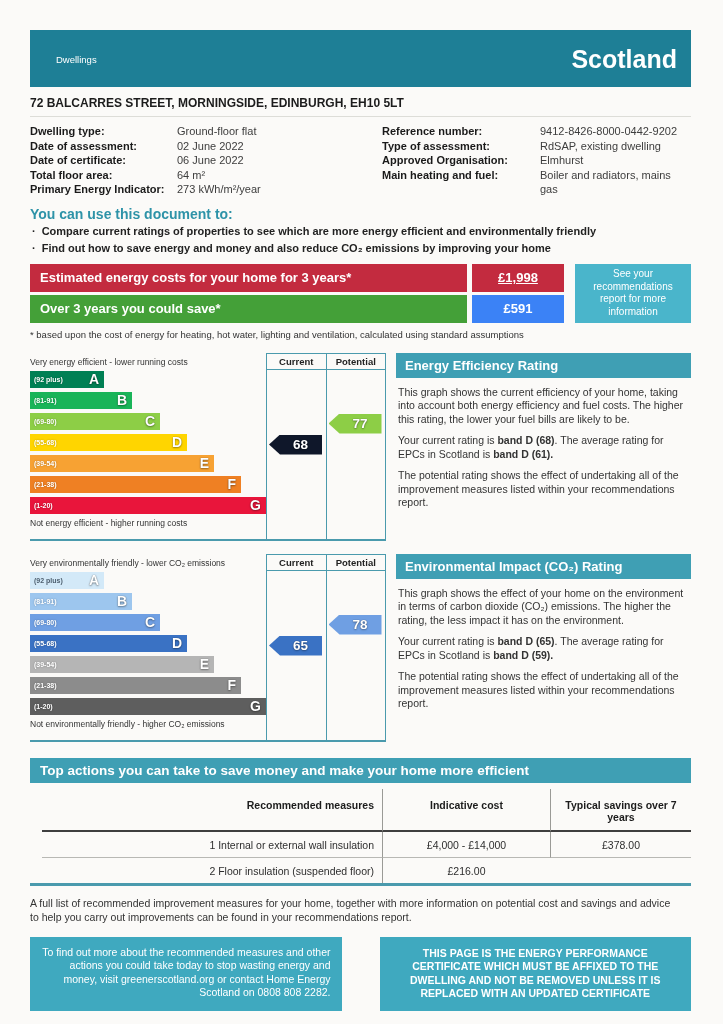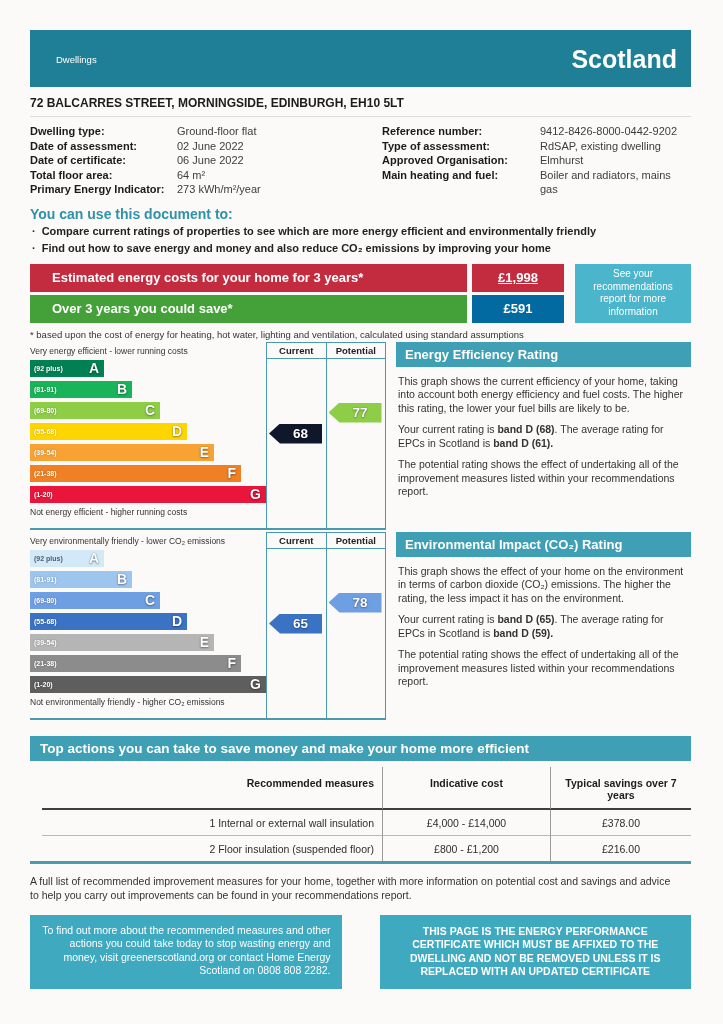--- a/index.html
+++ b/index.html
@@ -26,27 +26,27 @@
 
   
   .usage { margin-top: 9px; }
   .usage-head { font-size: 14px; font-weight: bold; color: #2e93a8; }
   .bullet { display: flex; font-size: 11px; font-weight: bold; color: #222; line-height: 15px; margin-top: 2px; }
   .bullet::before { content: "·"; font-weight: bold; margin: 0 6px 0 2px; }
 
   
   .cost-banner { margin-top: 8px; display: grid; grid-template-columns: 1fr 92px 122px; grid-template-rows: 28px 28px;
                  grid-template-areas: "l1 v1 info" "l2 v2 info"; column-gap: 5px; row-gap: 3px; }
-  .cb-label { color: #fff; font-weight: bold; font-size: 13px; display: flex; align-items: center; padding-left: 22px; }
+  .cb-label { color: #fff; font-weight: bold; font-size: 13px; display: flex; align-items: center; padding-left: 10px; }
   .cb-value { color: #fff; font-weight: bold; font-size: 13px; display: flex; align-items: center; justify-content: center; }
   .cb-info { grid-area: info; color: #fff; font-size: 10px; line-height: 12.5px; text-align: center; display: flex; align-items: center; justify-content: center; padding: 3px 8px; margin-left: 6px; }
   .footnote { margin-top: 6px; font-size: 9.5px; color: #333; }
 
   
-  .rating-row { margin-top: 2px; display: flex; gap: 10px; }
+  .rating-row { margin-top: 13px; display: flex; gap: 10px; }
   .chart { width: 356px; height: 188px; position: relative; border-bottom: 2px solid #4a9aad; flex: none; }
   .chart-top-label, .chart-bottom-label { font-size: 8.5px; color: #333; width: 234px; }
   .chart-top-label { height: 18px; display: flex; align-items: center; }
   .chart-bottom-label { margin-top: 3px; }
   .band { height: 17px; margin-bottom: 4px; display: flex; align-items: center; padding: 0 5px 0 4px; }
   .band .range { font-size: 7px; font-weight: bold; color: #fff; text-shadow: 0 0 2px rgba(0,0,0,.3); white-space: nowrap; }
   .band .range.dark { color: #4c5e6e; text-shadow: none; }
   .band .letter { margin-left: auto; font-size: 14px; font-weight: bold; color: #fff; line-height: 1;
                   text-shadow: 0 0 1px rgba(0,0,0,.55), 0 1px 2px rgba(0,0,0,.35); }
   .bw0{width:74px}.bw1{width:102px}.bw2{width:130px}.bw3{width:157px}.bw4{width:184px}.bw5{width:211px}.bw6{width:236px}
@@ -122,21 +122,21 @@
     <div class="usage">
       <div class="usage-head">You can use this document to:</div>
       <div class="bullet">Compare current ratings of properties to see which are more energy efficient and environmentally friendly</div>
       <div class="bullet">Find out how to save energy and money and also reduce CO₂ emissions by improving your home</div>
     </div>
 
     <div class="cost-banner">
       <div class="cb-label" style="grid-area: l1; background-color: rgb(195, 43, 63);">Estimated energy costs for your home for 3 years*</div>
       <div class="cb-value" style="grid-area: v1; background-color: rgb(195, 43, 63); text-decoration: underline;">£1,998</div>
       <div class="cb-label" style="grid-area: l2; background-color: rgb(68, 160, 56);">Over 3 years you could save*</div>
-      <div class="cb-value" style="grid-area: v2; background-color: #0369a1;">£591</div>
+      <div class="cb-value" style="grid-area: v2; background-color: #3b82f6;">£591</div>
       <div class="cb-info" style="background-color: rgb(74, 181, 203);">See your recommendations report for more information</div>
     </div>
     <div class="footnote">* based upon the cost of energy for heating, hot water, lighting and ventilation, calculated using standard assumptions</div>
 
     <div class="rating-row">
       <div class="chart">
         <div class="chart-top-label">Very energy efficient - lower running costs</div>
         <div class="band bw0" style="background-color: rgb(0, 128, 84);">
             <span class="range">(92 plus)</span>
             <span class="letter">A</span>
@@ -246,21 +246,20 @@
 
     <div class="actions-bar" style="background-color: rgb(63, 159, 180);">Top actions you can take to save money and make your home more efficient</div>
     <div class="mtable">
       <div class="th c1">Recommended measures</div>
       <div class="th cc">Indicative cost</div>
       <div class="th cc">Typical savings over 7 years</div>
       <div class="td c1">1 Internal or external wall insulation</div>
       <div class="td cc">£4,000 - £14,000</div>
       <div class="td cc">£378.00</div>
       <div class="td c1 last">2 Floor insulation (suspended floor)</div>
-      <div class="td cc last">£800 - £1,200</div>
       <div class="td cc last">£216.00</div>
     </div>
 
     <div class="closing">A full list of recommended improvement measures for your home, together with more information on potential cost and savings and advice to help you carry out improvements can be found in your recommendations report.</div>
 
     <div class="footer-row">
       <div class="fbox" style="background-color: rgb(63, 169, 191);">To find out more about the recommended measures and other actions you could take today to stop wasting energy and money, visit greenerscotland.org or contact Home Energy Scotland on 0808 808 2282.</div>
       <div class="fbox notice" style="background-color: rgb(63, 169, 191);">THIS PAGE IS THE ENERGY PERFORMANCE CERTIFICATE WHICH MUST BE AFFIXED TO THE DWELLING AND NOT BE REMOVED UNLESS IT IS REPLACED WITH AN UPDATED CERTIFICATE</div>
     </div>
 

